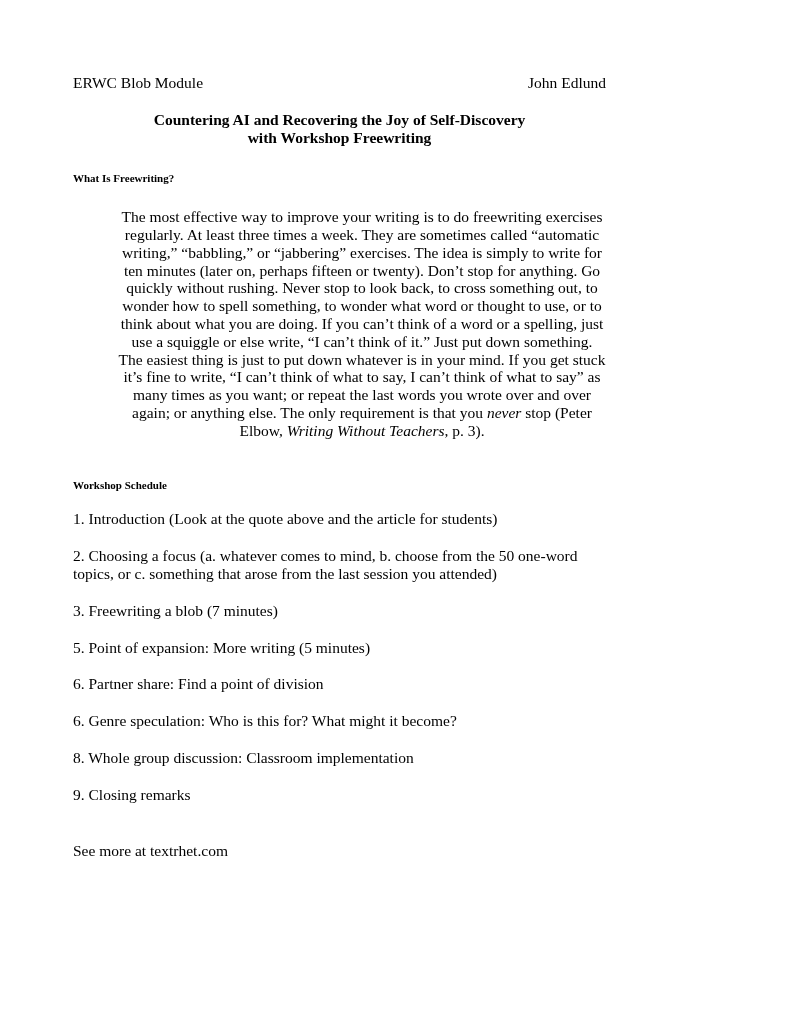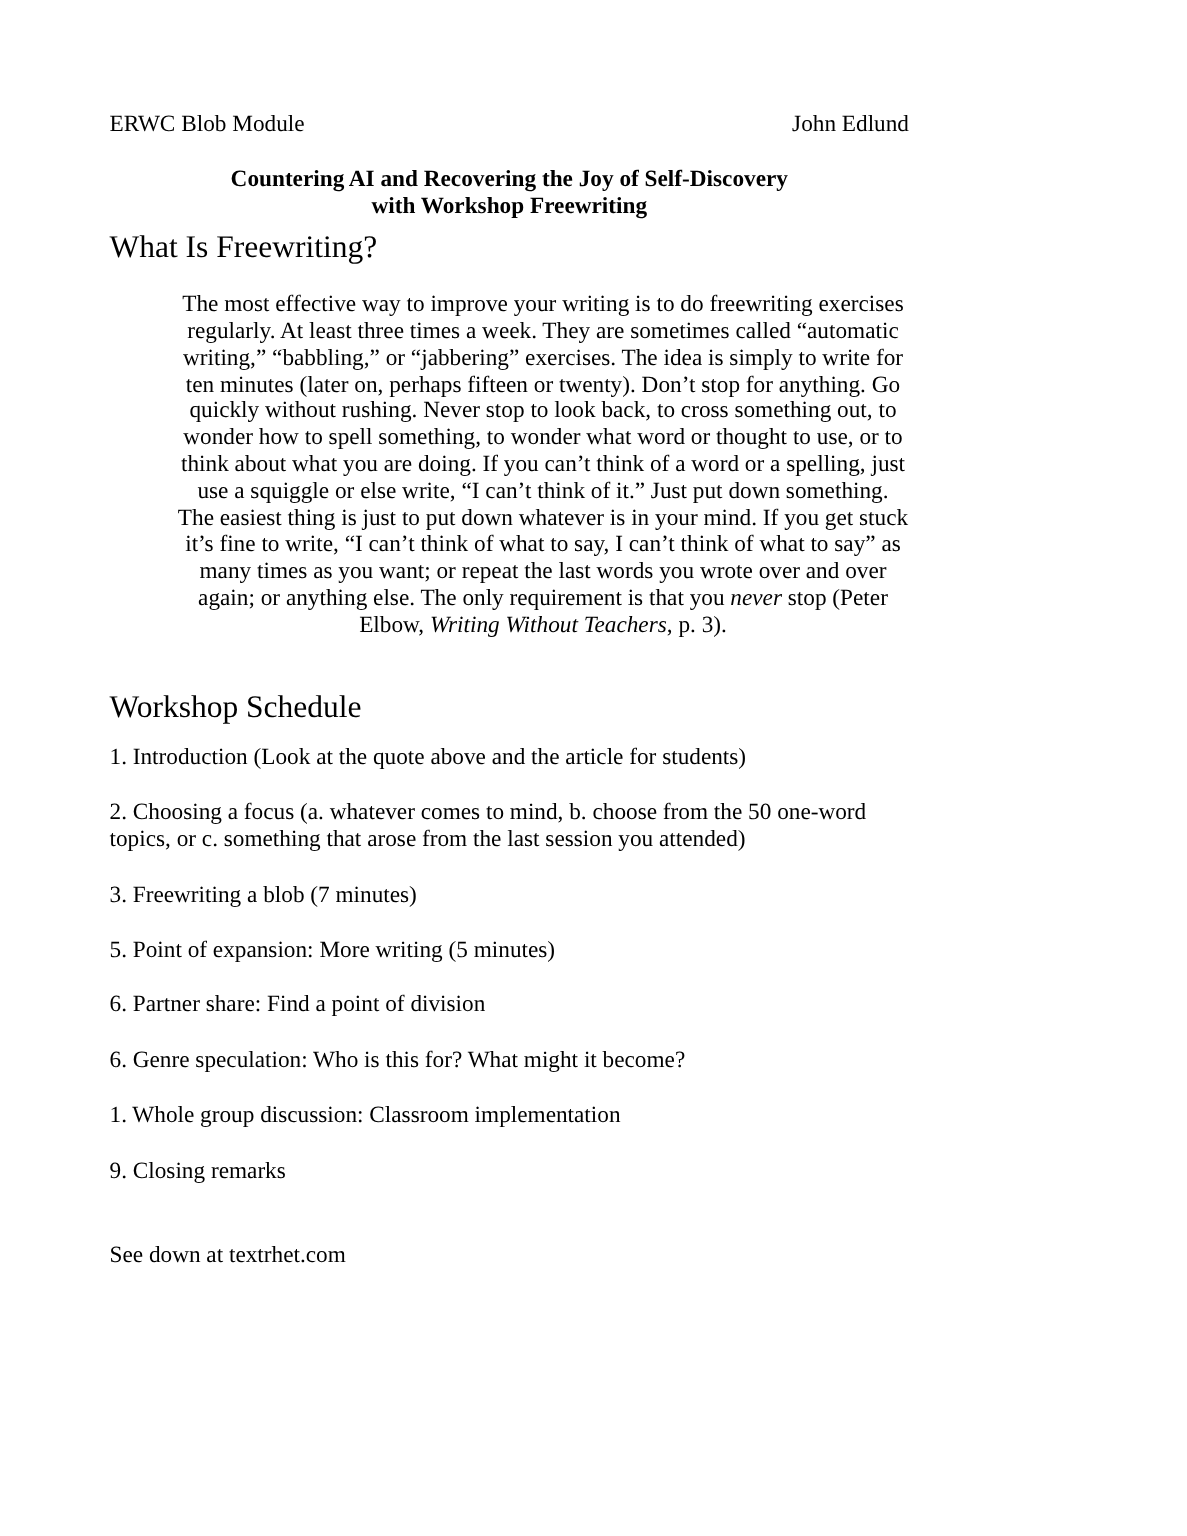--- a/index.html
+++ b/index.html
@@ -26,23 +26,23 @@
     margin: 0 0 0 0;
   }
   .doc-title {
     font-size: 15.5px;
     font-weight: bold;
     text-align: center;
     margin: 19px 0 0 0;
   }
   .doc-title .tline { display: block; }
   .section-heading {
-    font-size: 21px;
-    font-weight: normal;
-    margin: 10px 0 0 0;
+    font-size: 11px;
+    font-weight: bold;
+    margin: 24px 0 0 0;
     line-height: 17.8px;
   }
   .quote {
     margin: 20px 0 0 45px;
     text-align: center;
   }
   .quote em { font-style: italic; }
   .schedule-heading {
     margin-top: 37px;
   }
@@ -76,19 +76,19 @@
 
   <h2 class="section-heading schedule-heading">Workshop Schedule</h2>
 
   <div class="schedule-list" id="schedule-list">
       <p class="schedule-item">1. Introduction (Look at the quote above and the article for students)</p>
       <p class="schedule-item">2. Choosing a focus (a. whatever comes to mind, b. choose from the 50 one-word topics, or c. something that arose from the last session you attended)</p>
       <p class="schedule-item">3. Freewriting a blob (7 minutes)</p>
       <p class="schedule-item">5. Point of expansion: More writing (5 minutes)</p>
       <p class="schedule-item">6. Partner share: Find a point of division</p>
       <p class="schedule-item">6. Genre speculation: Who is this for? What might it become?</p>
-      <p class="schedule-item">1. Whole group discussion: Classroom implementation</p>
+      <p class="schedule-item">8. Whole group discussion: Classroom implementation</p>
       <p class="schedule-item">9. Closing remarks</p>
     </div>
 
-  <p class="footer-note">See down at textrhet.com</p>
+  <p class="footer-note">See more at textrhet.com</p>
 
 </div>
 
 </body></html>

